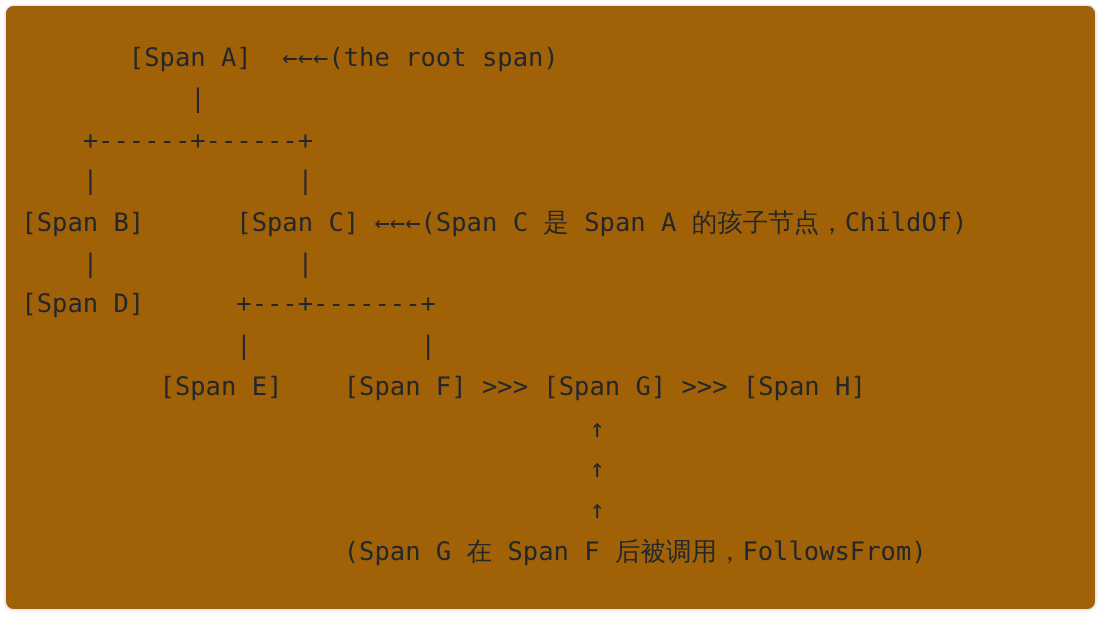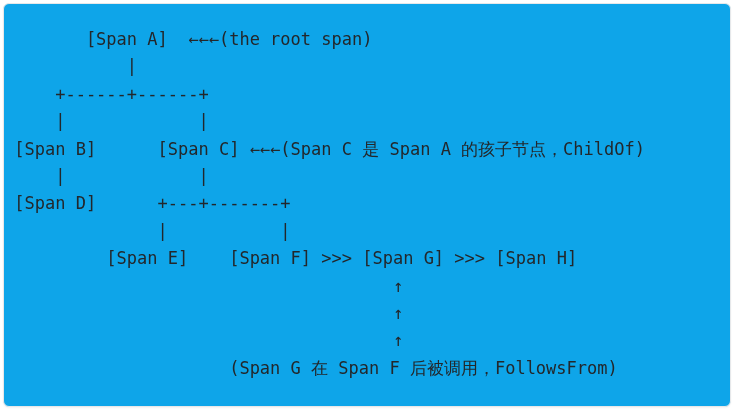--- a/index.html
+++ b/index.html
@@ -13,21 +13,21 @@
     overflow: hidden;
     font-family: "DejaVu Sans Mono", "Liberation Mono", monospace;
   }
   #card {
     position: absolute;
     left: 3px;
     top: 3px;
     width: 728px;
     height: 404px;
     box-sizing: border-box;
-    background: #0ea5e9;
+    background: #a16207;
     border: 1px solid #e6e8ea;
     border-radius: 6px;
     box-shadow: 0 1px 2px rgba(0,0,0,0.05);
     overflow: hidden;
   }
   #ascii {
     position: absolute;
     left: 0px;
     top: 22px;
     width: 728px;

